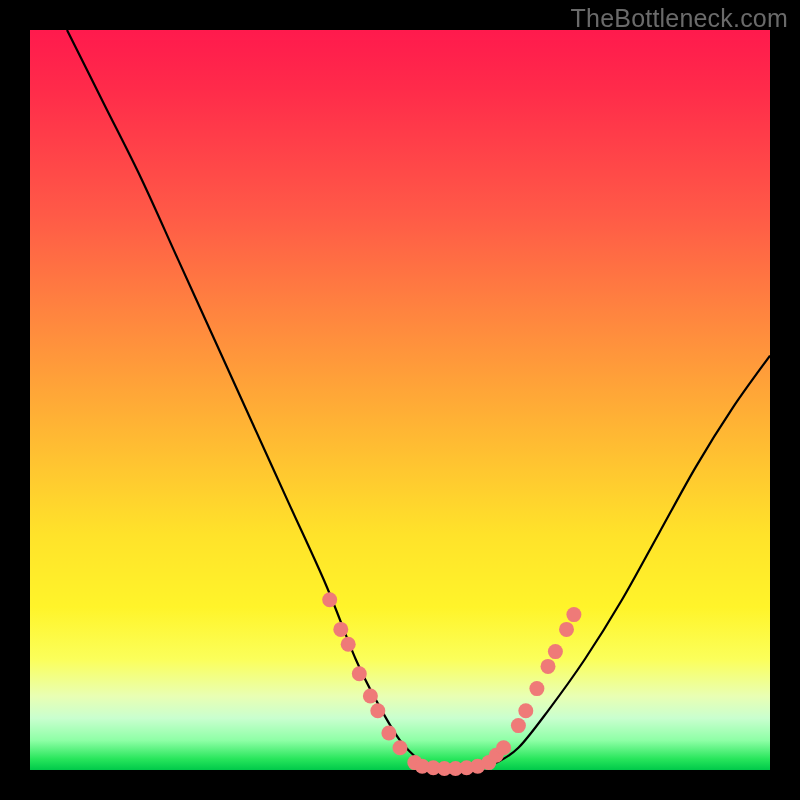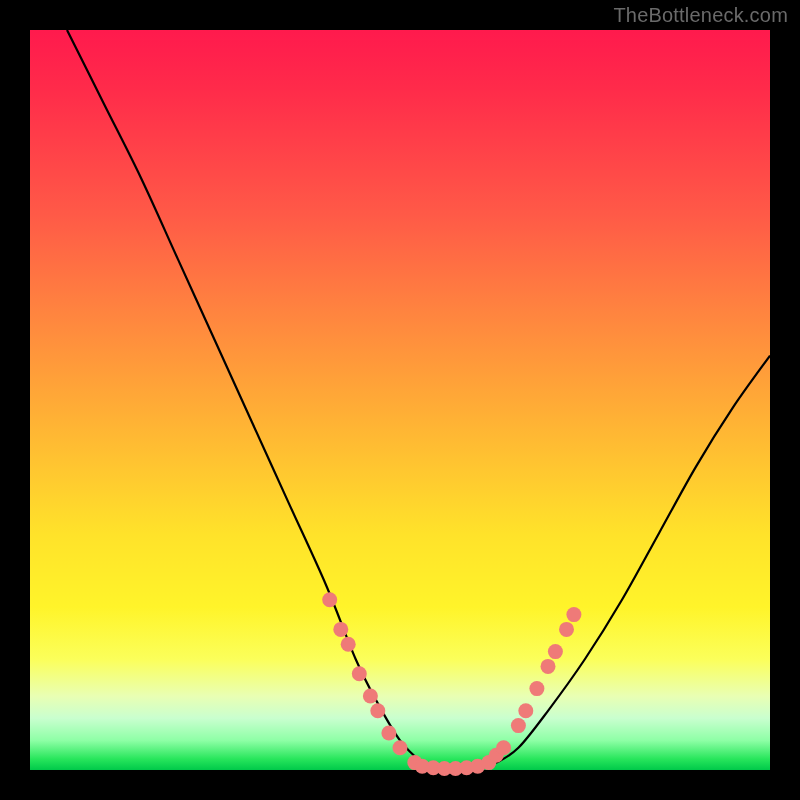--- a/index.html
+++ b/index.html
@@ -41,21 +41,21 @@
       #8effa6 96%,
       #28e65c 98.5%,
       #00c94a 100%
     );
   }
   .watermark {
     position: absolute;
     top: 4px;
     right: 12px;
     color: #6a6a6a;
-    font-size: 20px;
+    font-size: 25px;
     font-weight: 500;
     letter-spacing: 0.2px;
     user-select: none;
   }
   svg.curve {
     position: absolute;
     left: 0;
     top: 0;
     width: 740px;
     height: 740px;

